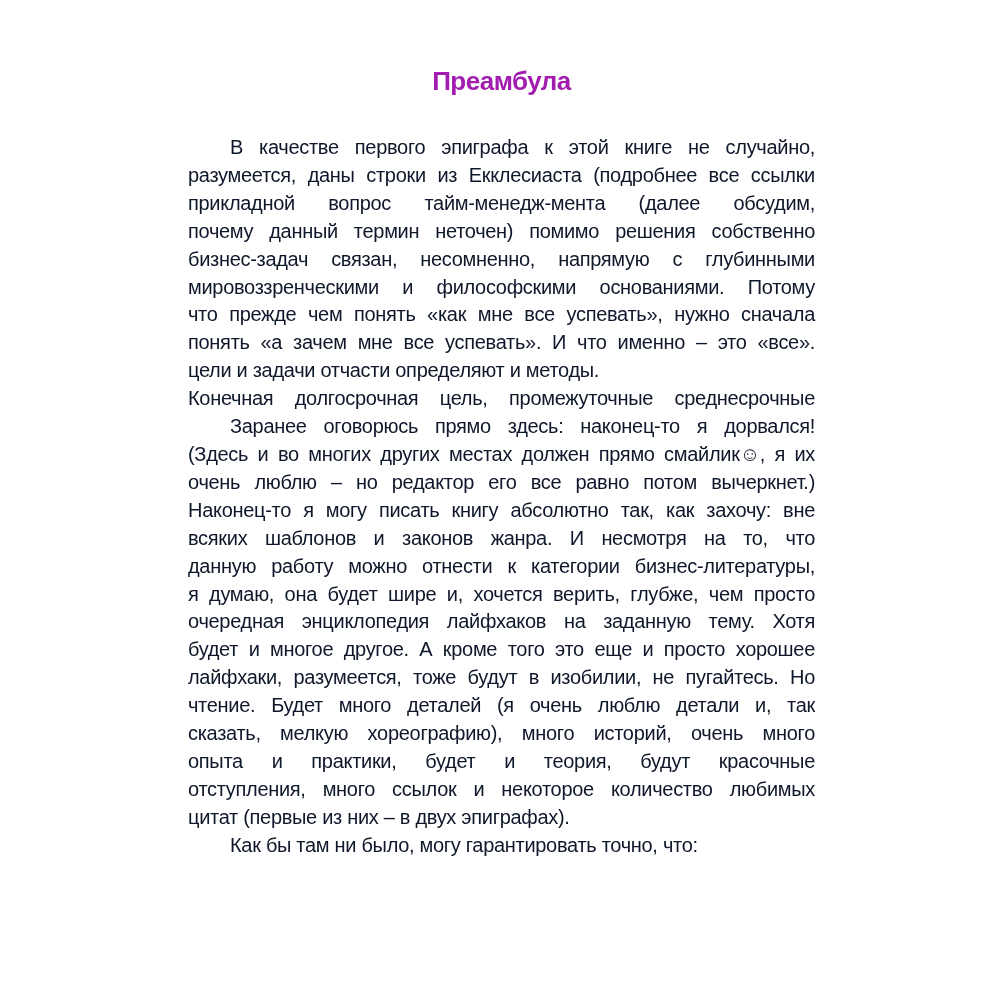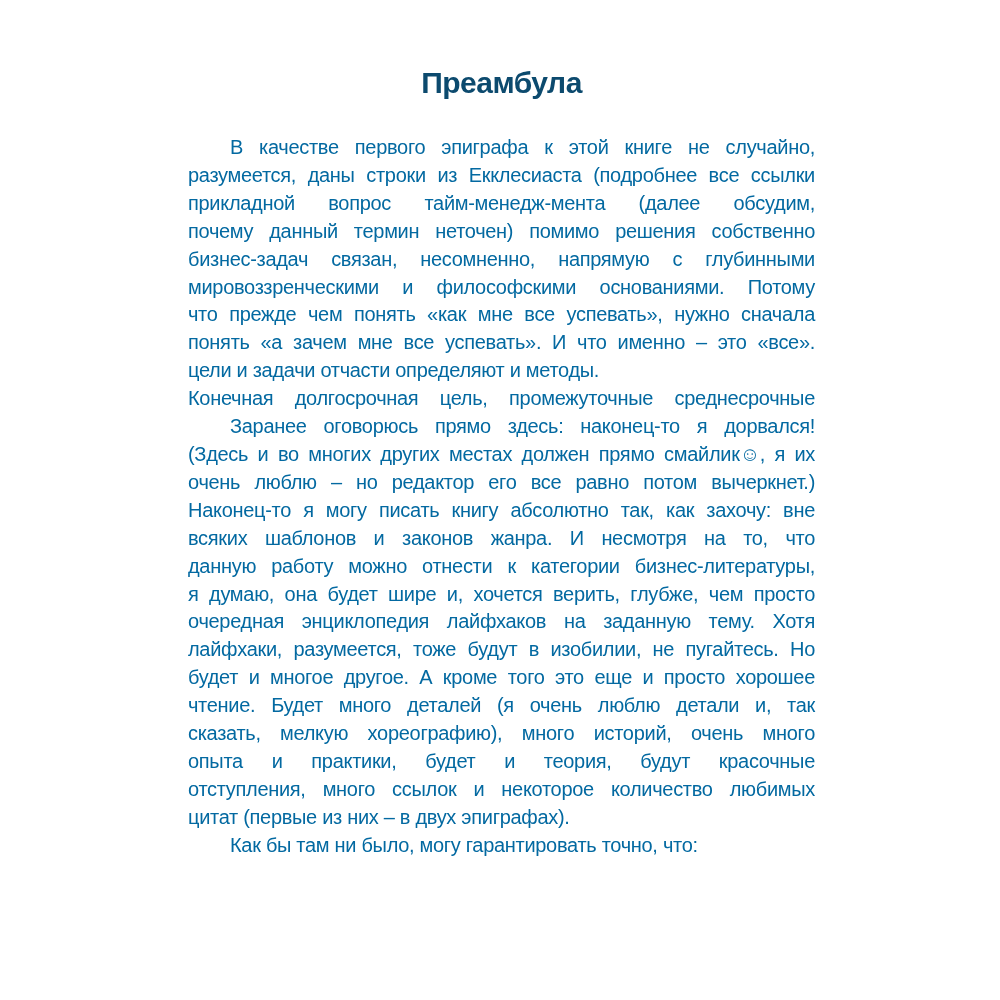--- a/index.html
+++ b/index.html
@@ -14,34 +14,34 @@
     overflow: hidden;
     font-family: "Liberation Sans", "DejaVu Sans", sans-serif;
   }
   .chapter-title {
     position: absolute;
     top: 66px;
     left: 188px;
     width: 627px;
     margin: 0;
     text-align: center;
-    font-size: 30px;
+    font-size: 26px;
     font-weight: bold;
     letter-spacing: -0.5px;
-    color: #0c4a6e;
+    color: #a21caf;
   }
   .page-body {
     position: absolute;
     top: 134px;
     left: 188px;
     width: 627px;
     font-size: 20px;
     line-height: 27.9px;
     letter-spacing: -0.3px;
-    color: #0369a1;
+    color: #0f172a;
   }
   .text-line {
     text-align: justify;
     text-align-last: justify;
     white-space: normal;
   }
   .text-line.last {
     text-align-last: left;
   }
   .text-line.first {
@@ -65,22 +65,22 @@
       <div class="text-line last">цели и задачи отчасти определяют и методы.</div>
       <div class="text-line">Конечная долгосрочная цель, промежуточные среднесрочные</div>
       <div class="text-line first">Заранее оговорюсь прямо здесь: наконец-то я дорвался!</div>
       <div class="text-line">(Здесь и во многих других местах должен прямо смайлик☺, я их</div>
       <div class="text-line">очень люблю – но редактор его все равно потом вычеркнет.)</div>
       <div class="text-line">Наконец-то я могу писать книгу абсолютно так, как захочу: вне</div>
       <div class="text-line">всяких шаблонов и законов жанра. И несмотря на то, что</div>
       <div class="text-line">данную работу можно отнести к категории бизнес-литературы,</div>
       <div class="text-line">я думаю, она будет шире и, хочется верить, глубже, чем просто</div>
       <div class="text-line">очередная энциклопедия лайфхаков на заданную тему. Хотя</div>
+      <div class="text-line">будет и многое другое. А кроме того это еще и просто хорошее</div>
       <div class="text-line">лайфхаки, разумеется, тоже будут в изобилии, не пугайтесь. Но</div>
-      <div class="text-line">будет и многое другое. А кроме того это еще и просто хорошее</div>
       <div class="text-line">чтение. Будет много деталей (я очень люблю детали и, так</div>
       <div class="text-line">сказать, мелкую хореографию), много историй, очень много</div>
       <div class="text-line">опыта и практики, будет и теория, будут красочные</div>
       <div class="text-line">отступления, много ссылок и некоторое количество любимых</div>
       <div class="text-line last">цитат (первые из них – в двух эпиграфах).</div>
       <div class="text-line first last">Как бы там ни было, могу гарантировать точно, что:</div>
     </div>
 </div>
 
 </body></html>

